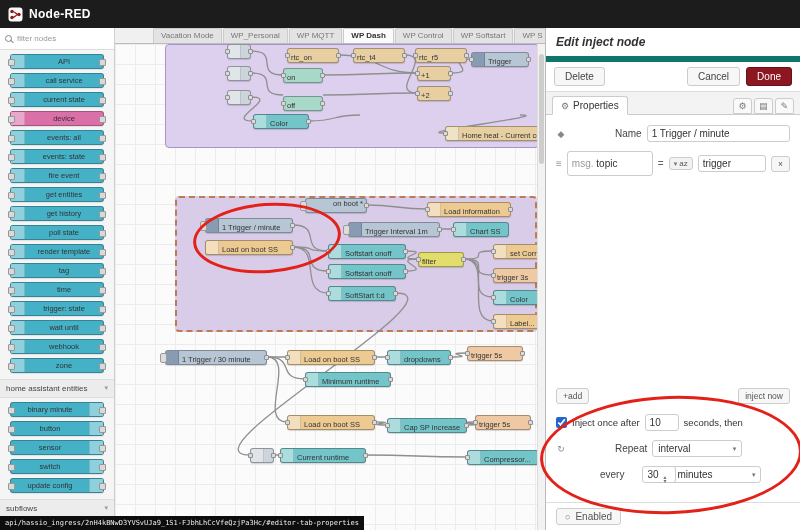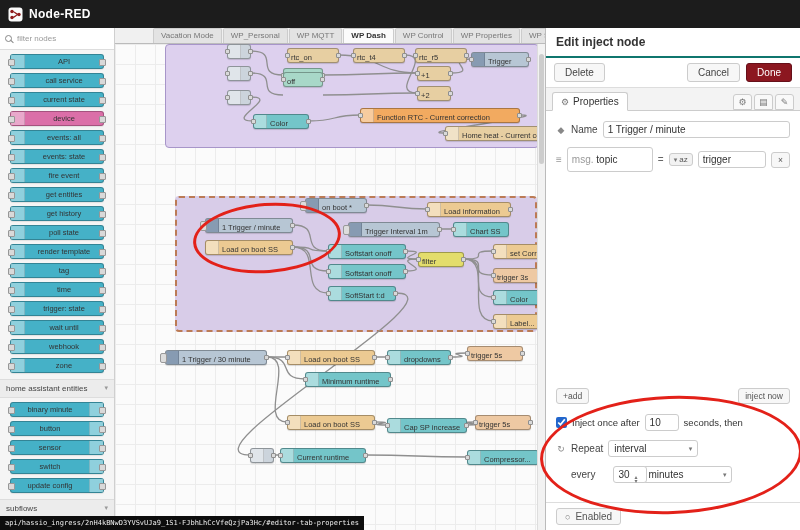--- a/index.html
+++ b/index.html
@@ -45,33 +45,33 @@
   .nicon.dark{background:rgba(45,75,115,.35);}
   .nlbl{flex:1;padding:0 3px;white-space:nowrap;overflow:hidden;}
   .nbtn{position:absolute;left:-6px;top:2px;width:7px;height:10px;background:#ddd;border:1px solid #999;border-radius:2px;}
   .port{position:absolute;width:5px;height:5px;background:#d9d9d9;border:1px solid #8f8f8f;border-radius:1px;top:4px;}
   .pl{left:-3px;}.pr{right:-3px;}
   .vscroll{position:absolute;right:0;top:16px;bottom:0;width:8px;background:#f2f2f2;border-left:1px solid #ddd;z-index:5;}
   .vthumb{position:absolute;top:10px;left:1px;width:5px;height:110px;background:#cdcdcd;border-radius:3px;}
 
   
   .edit-panel{width:255px;border-left:1px solid #bbb;background:#fff;display:flex;flex-direction:column;font-size:10px;color:#333;flex:none;}
-  .ep-header{padding:7px 10px;font-size:12px;font-weight:bold;border-bottom:2px solid #0f766e;flex:none;}
+  .ep-header{padding:7px 10px;font-size:12px;font-weight:bold;border-bottom:6px solid #0f766e;flex:none;font-style:italic;}
   .ep-buttons{display:flex;align-items:center;padding:5px 8px;border-bottom:1px solid #ddd;gap:6px;flex:none;}
   .btn{border:1px solid #ccc;background:#f7f7f7;border-radius:3px;font-size:10px;padding:3px 10px;color:#444;font-family:inherit;}
   .btn.done{background:#8c1720;border-color:#66101a;color:#fff;}
   .spacer{flex:1;}
   .ep-tabs{display:flex;align-items:flex-end;background:#f3f3f3;border-bottom:1px solid #ccc;height:23px;padding-left:6px;flex:none;}
   .ep-tab{background:#fff;border:1px solid #ccc;border-bottom:1px solid #fff;margin-bottom:-1px;border-radius:3px 3px 0 0;padding:0 8px;font-size:10px;display:flex;gap:4px;align-items:center;height:19px;}
   .tabgear{font-size:9px;color:#777;}
   .ep-tabicons{margin-left:auto;display:flex;gap:2px;padding-right:6px;}
   .tib{width:19px;height:16px;border:1px solid #ccc;background:#f9f9f9;border-radius:3px 3px 0 0;font-size:9px;color:#777;text-align:center;line-height:15px;}
   .ep-body{flex:1;padding:10px;display:flex;flex-direction:column;min-height:0;}
   .form-row{display:flex;align-items:center;gap:5px;margin-bottom:9px;flex:none;}
-  .form-row label{color:#444;}
+  .form-row label{color:#444;margin-left:44px;}
   .ficon{color:#888;font-size:9px;width:10px;text-align:center;flex:none;}
   .text{border:1px solid #ccc;border-radius:3px;font-size:10px;padding:2px 4px;color:#333;font-family:inherit;min-width:0;}
   .grow{flex:1;}
   .num{width:34px;}
   .handle{color:#999;font-size:10px;flex:none;}
   .prop-key{border:1px solid #ccc;border-radius:3px;background:#fff;padding:6px 4px;width:86px;white-space:nowrap;overflow:hidden;flex:none;}
   .muted{color:#999;}
   .eq{color:#666;flex:none;}
   .type-chip{border:1px solid #ccc;border-radius:3px;background:#f2f2f2;padding:1px 4px;font-size:8px;color:#555;display:flex;align-items:center;gap:2px;flex:none;}
   .caret{font-size:7px;color:#777;}
@@ -215,21 +215,21 @@
   </div>
 
   <div class="canvas-wrap">
     <div class="tabbar">
       <div class="tab-spacer"></div>
     <div class="tab">Vacation Mode</div>
         <div class="tab">WP_Personal</div>
         <div class="tab">WP MQTT</div>
         <div class="tab active">WP Dash</div>
         <div class="tab">WP Control</div>
-        <div class="tab">WP Properties</div>
+        <div class="tab">WP Softstart</div>
         <div class="tab">WP S</div>
       </div>
     <div class="canvas">
       <svg class="wires">
           <path d="M136 7 C166 7 138 31 168 31"></path>
           <path d="M136 29 C166 29 138 51 168 51"></path>
           <path d="M136 53 C166 53 108 77 138 77"></path>
           <path d="M208 31 C255 31 255 29 302 29"></path>
           <path d="M208 51 C255 51 255 49 302 49"></path>
           <path d="M224 11 C263 11 263 29 302 29"></path>
@@ -293,21 +293,21 @@
         <div class="node" style="left: 300px; top: 4px; width: 52px; background: rgb(231, 207, 162);">
           <span class="nlbl">rtc_r5</span>
           <span class="port pl"></span>
           <span class="port pr"></span>
         </div>
         <div class="node" style="left: 168px; top: 24px; width: 40px; background: rgb(168, 216, 200);">
           <span class="nlbl">on</span>
           <span class="port pl"></span>
           <span class="port pr"></span>
         </div>
-        <div class="node" style="left: 168px; top: 28px; width: 40px; background: rgb(168, 216, 200);">
+        <div class="node" style="left: 168px; top: 52px; width: 40px; background: rgb(168, 216, 200);">
           <span class="nlbl">off</span>
           <span class="port pl"></span>
           <span class="port pr"></span>
         </div>
         <div class="node" style="left: 302px; top: 22px; width: 34px; background: rgb(231, 207, 162);">
           <span class="nlbl">+1</span>
           <span class="port pl"></span>
           <span class="port pr"></span>
         </div>
         <div class="node" style="left: 302px; top: 42px; width: 34px; background: rgb(231, 207, 162);">
@@ -317,46 +317,40 @@
         </div>
         <div class="node" style="left: 356px; top: 8px; width: 58px; background: rgb(183, 198, 212);">
           <span class="nicon dark"></span>
           <span class="nlbl">Trigger</span>
           <span class="port pl"></span>
           <span class="port pr"></span>
         </div>
         <div class="node" style="left: 138px; top: 70px; width: 56px; background: rgb(116, 197, 201);">
           <span class="nicon light"></span>
           <span class="nlbl">Color</span>
-          <span class="port pl"></span>
-          <span class="port pr"></span>
-        </div>
-        <div class="node" style="left: 245px; top: 64px; width: 160px; background: rgb(242, 170, 96);">
-          <span class="nicon light"></span>
-          <span class="nlbl">Function RTC - Current correction</span>
           <span class="port pl"></span>
           <span class="port pr"></span>
         </div>
         <div class="node" style="left: 330px; top: 82px; width: 150px; background: rgb(231, 207, 162);">
           <span class="nicon light"></span>
           <span class="nlbl">Home heat - Current correct...</span>
           <span class="port pl"></span>
         </div>
         <div class="node" style="left: 90px; top: 174px; width: 88px; background: rgb(183, 198, 212);">
           <span class="nbtn"></span>
           <span class="nicon dark"></span>
           <span class="nlbl">1 Trigger / minute</span>
           <span class="port pr"></span>
         </div>
         <div class="node" style="left: 90px; top: 196px; width: 88px; background: rgb(236, 202, 146);">
           <span class="nicon light"></span>
           <span class="nlbl">Load on boot SS</span>
           <span class="port pr"></span>
         </div>
-        <div class="node" style="left: 190px; top: 154px; width: 62px; background: rgb(183, 198, 212);">
+        <div class="node" style="left: 190px; top: 154px; width: 62px; background: rgb(183, 198, 212); flex-direction: column;">
           <span class="nbtn"></span>
           <span class="nicon dark"></span>
           <span class="nlbl">on boot *</span>
           <span class="port pr"></span>
         </div>
         <div class="node" style="left: 312px; top: 158px; width: 84px; background: rgb(236, 202, 146);">
           <span class="nicon light"></span>
           <span class="nlbl">Load information</span>
           <span class="port pl"></span>
           <span class="port pr"></span>

